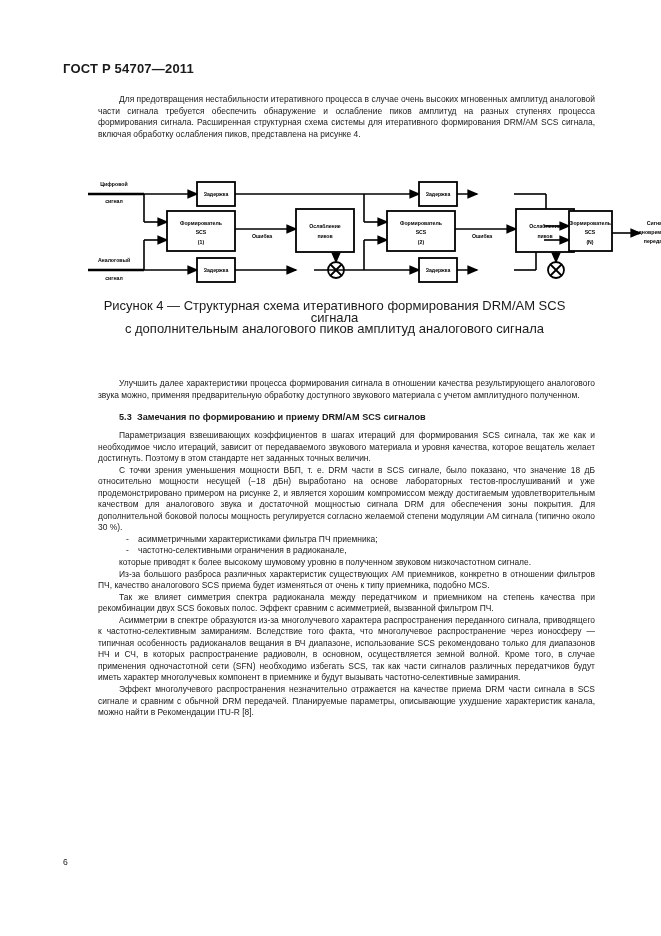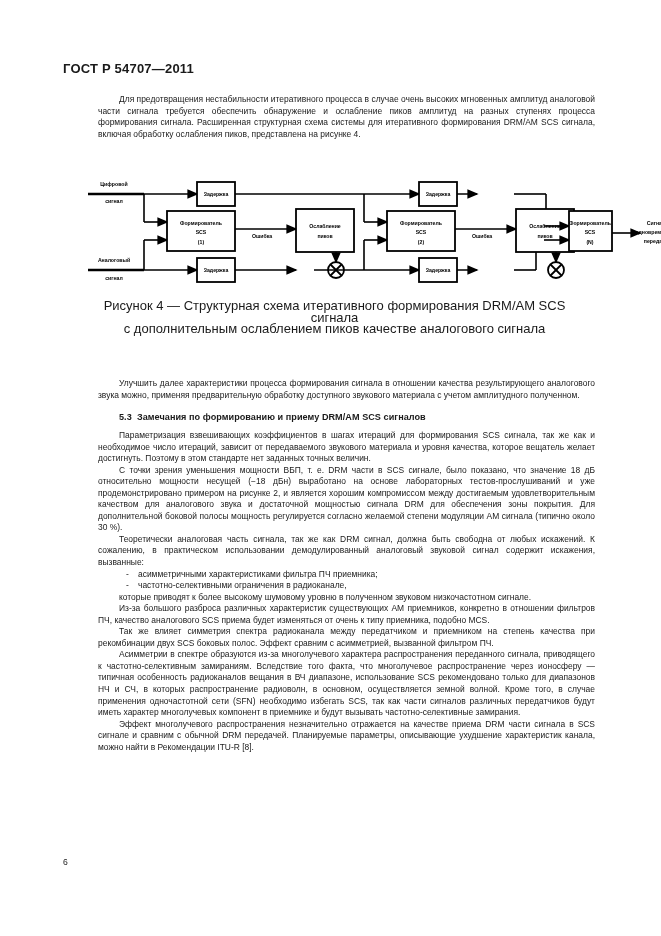--- a/index.html
+++ b/index.html
@@ -227,37 +227,36 @@
         <text x="46" y="70">(N)</text>
         <text x="112" y="51">Сигнал</text>
         <text x="112" y="60">одновременной</text>
         <text x="112" y="69">передачи</text>
       </g>
     </svg>
   </div>
 
   <div class="fig-caption">
     <div>Рисунок 4 — Структурная схема итеративного формирования DRM/AM SCS сигнала</div>
-    <div>с дополнительным ослаблением пиков качестве аналогового сигнала</div>
+    <div>с дополнительным аналогового пиков амплитуд аналогового сигнала</div>
   </div>
 
   <div class="col" id="after-fig">
     <p>Улучшить далее характеристики процесса формирования сигнала в отношении качества результирующего аналогового звука можно, применяя предварительную обработку доступного звукового материала с учетом амплитудного полученном.</p>
   </div>
 
   <div class="col" id="sec53">
     <h3 class="sec-head">
       <span>5.3</span>&nbsp;&nbsp;<span>Замечания по формированию и приему DRM/AM SCS сигналов</span>
     </h3>
   </div>
 
   <div class="col" id="body-rest">
     <p>Параметризация взвешивающих коэффициентов в шагах итераций для формирования SCS сигнала, так же как и необходимое число итераций, зависит от передаваемого звукового материала и уровня качества, которое вещатель желает достигнуть. Поэтому в этом стандарте нет заданных точных величин.</p>
     <p>С точки зрения уменьшения мощности ВБП, т. е. DRM части в SCS сигнале, было показано, что значение 18 дБ относительно мощности несущей (−18 дБн) выработано на основе лабораторных тестов-прослушиваний и уже продемонстрировано примером на рисунке 2, и является хорошим компромиссом между достигаемым удовлетворительным качеством для аналогового звука и достаточной мощностью сигнала DRM для обеспечения зоны покрытия. Для дополнительной боковой полосы мощность регулируется согласно желаемой степени модуляции АМ сигнала (типично около 30 %).</p>
-    <p>Теоретически аналоговая часть сигнала, так же как DRM сигнал, должна быть свободна от любых искажений. К сожалению, в практическом использовании демодулированный аналоговый звуковой сигнал содержит искажения, вызванные:</p>
     <ul class="bullets">
       <li>
         <span class="dash">-</span>
         <span>асимметричными характеристиками фильтра ПЧ приемника;</span>
       </li>
       <li>
         <span class="dash">-</span>
         <span>частотно-селективными ограничения в радиоканале,</span>
       </li>
     </ul>

